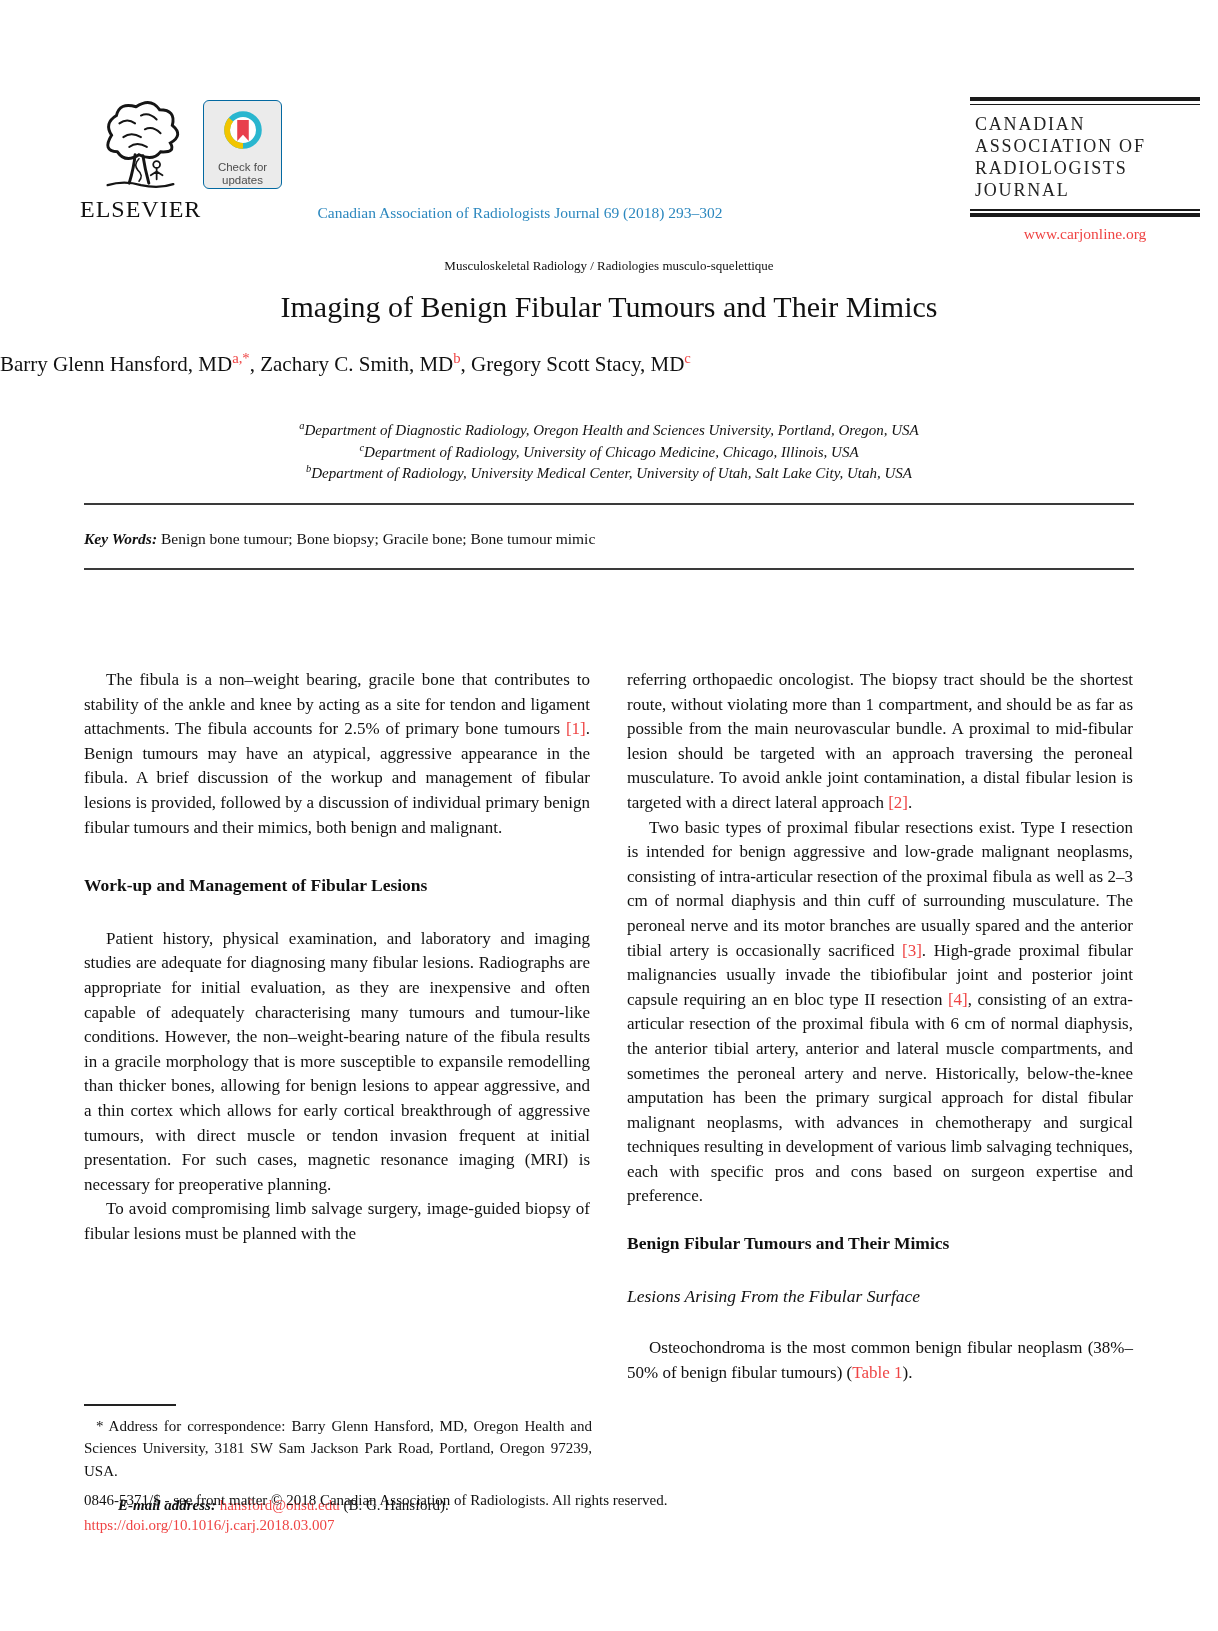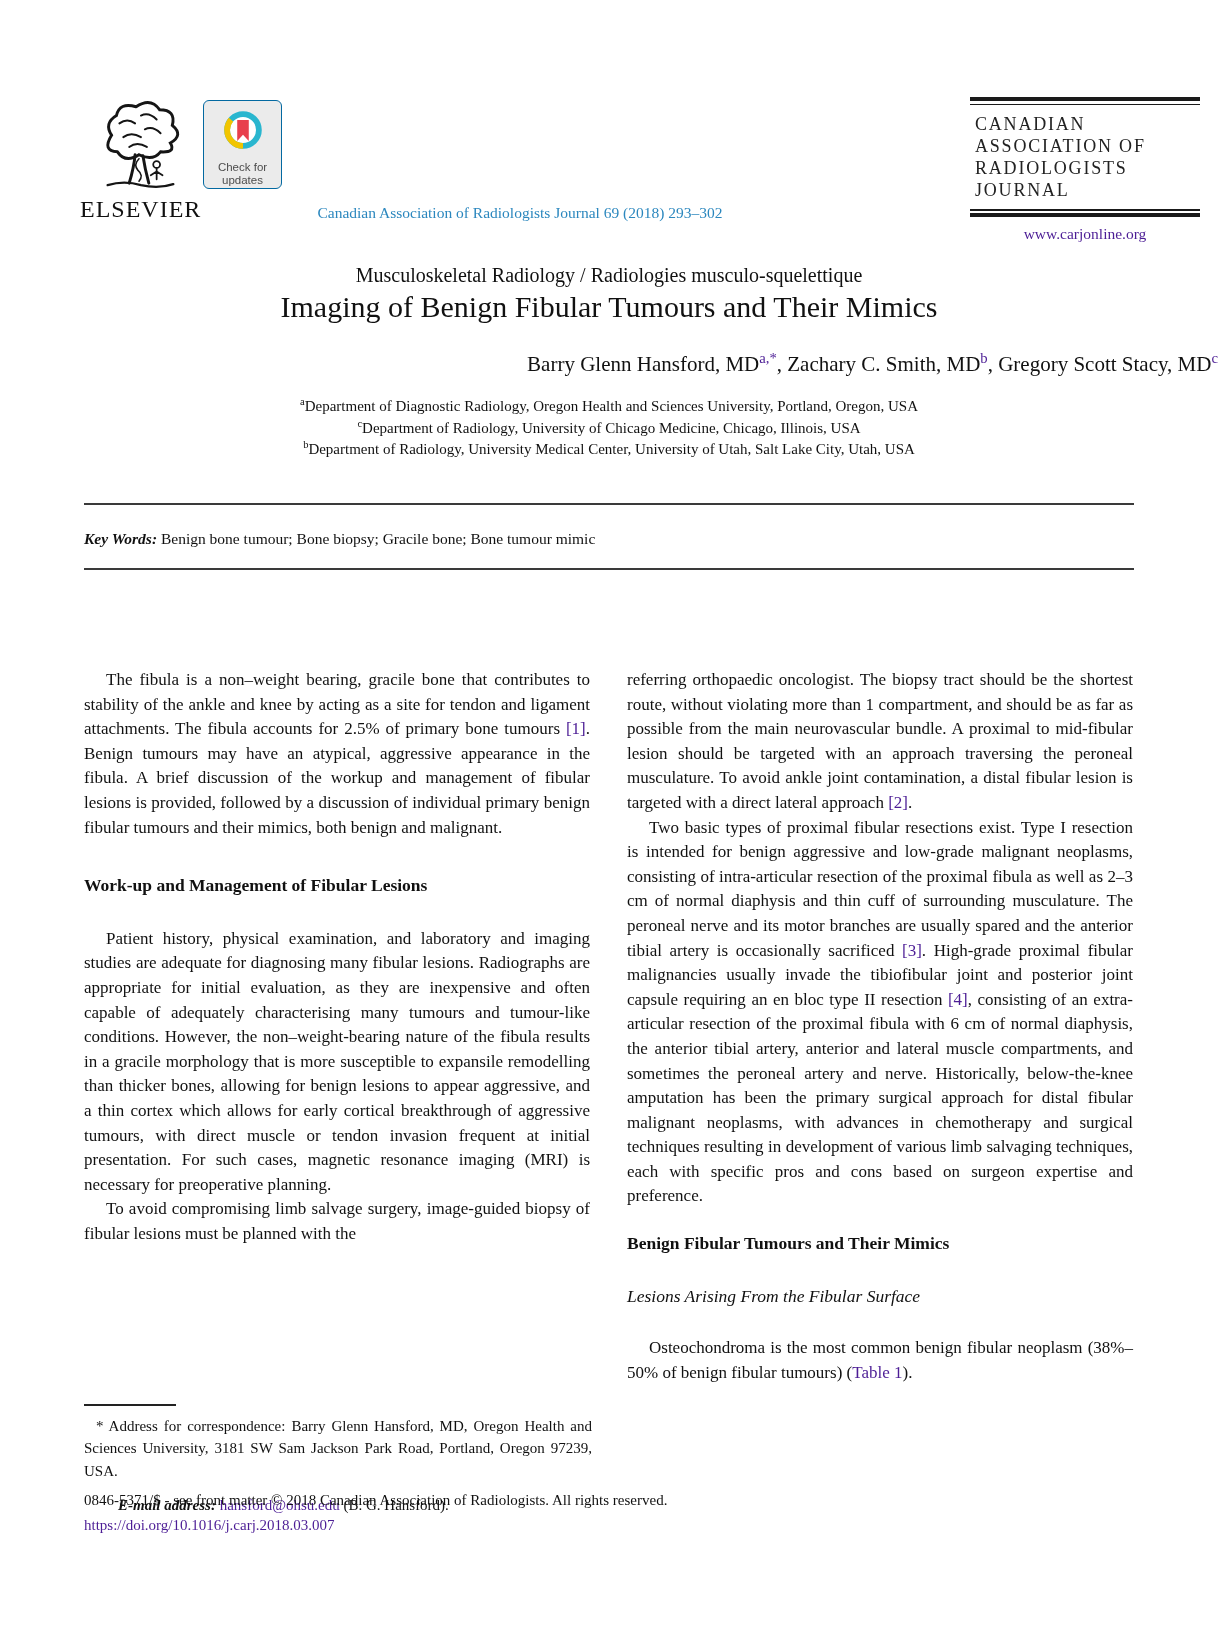--- a/index.html
+++ b/index.html
@@ -20,45 +20,45 @@
             font-size:15.5px;color:#2b87be;}
 
   .masthead{position:absolute;left:970px;top:97px;width:230px;}
   .rule-thick{height:4px;background:#1a1a1a;}
   .rule-thin{height:1.5px;background:#1a1a1a;}
   .rule-gap{height:2.5px;}
   .masthead-lines{padding:8px 0 8px 5px;font-size:18px;line-height:22px;letter-spacing:1.8px;color:#222;}
   .masthead-site{margin-top:8px;text-align:center;font-size:15.5px;color:#2b87be;}
 
   
-  .section-label{position:absolute;left:0;top:264px;width:1218px;text-align:center;font-size:20px;}
+  .section-label{position:absolute;left:0;top:258px;width:1218px;text-align:center;font-size:13px;}
   .article-title{position:absolute;left:0;top:290px;width:1218px;text-align:center;font-size:30px;font-weight:normal;margin:0;}
-  .authors{position:absolute;left:0;top:352px;width:1218px;text-align:right;font-size:21px;}
-  .affils{position:absolute;left:0;top:396px;width:1218px;text-align:center;font-size:15px;line-height:21.5px;}
+  .authors{position:absolute;left:0;top:352px;width:1218px;text-align:left;font-size:21px;}
+  .affils{position:absolute;left:0;top:420px;width:1218px;text-align:center;font-style:italic;font-size:15px;line-height:21.5px;}
   .hr-full{position:absolute;left:84px;right:84px;height:2px;background:#3a3a3a;}
   .keywords{position:absolute;left:84px;top:530px;width:1050px;font-size:15.5px;}
 
   
   .body-cols{position:absolute;left:84px;top:668px;width:1050px;display:flex;gap:37px;}
   .col{width:506px;font-size:17px;line-height:24.6px;text-align:justify;}
   .col p{margin:0;}
   .col p.indent{text-indent:22px;}
   .col h2{font-size:17.5px;font-weight:bold;margin:33px 0 29px 0;text-align:left;font-family:Liberation Serif, serif;}
   .col h3{font-size:17.5px;font-weight:normal;font-style:italic;margin:24px 0 28px 0;text-align:left;}
   .col-right h2{margin:22px 0 28px 0;}
 
   
   .footnote{position:absolute;left:84px;top:1404px;width:508px;font-size:15px;line-height:22.5px;text-align:justify;}
   .footnote-sep{width:92px;height:1.5px;background:#222;margin-bottom:9px;}
   .footnote .corr{text-indent:12px;margin:0;}
   .footnote .email{text-indent:22px;margin:12px;}
   .footer{position:absolute;left:84px;top:1488px;width:760px;font-size:15px;line-height:25px;}
 
   
-  .link{color:#4c1d95;}
+  .link{color:#ef4444;}
   .italic{font-style:italic;font-weight:bold;}
   .sup{vertical-align:super;font-size:70%;line-height:0;}
 </style>
 </head>
 <body>
 
 <div id="page">
 
   <div class="logo-wrap">
     <svg class="logo-art" viewBox="0 0 100 100">

